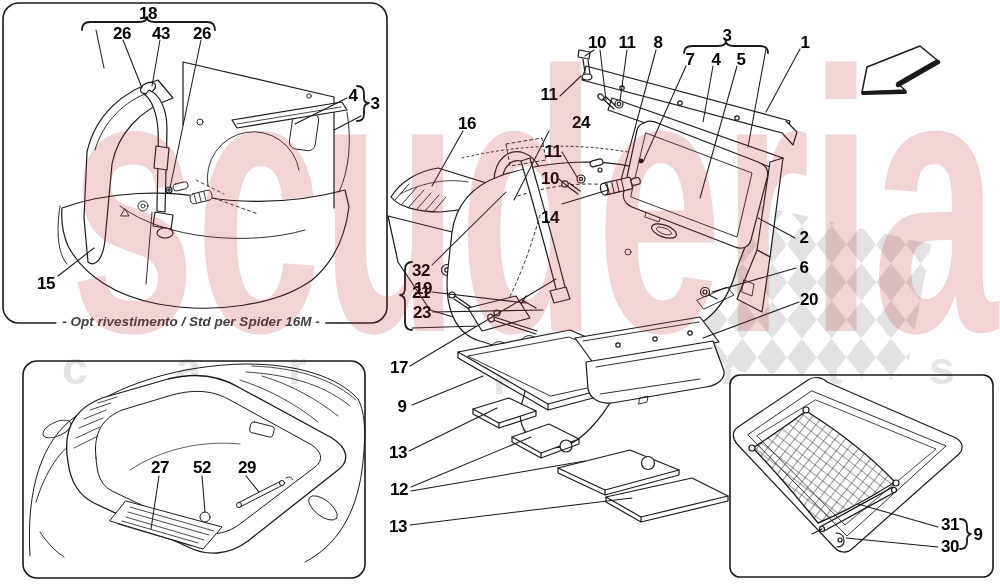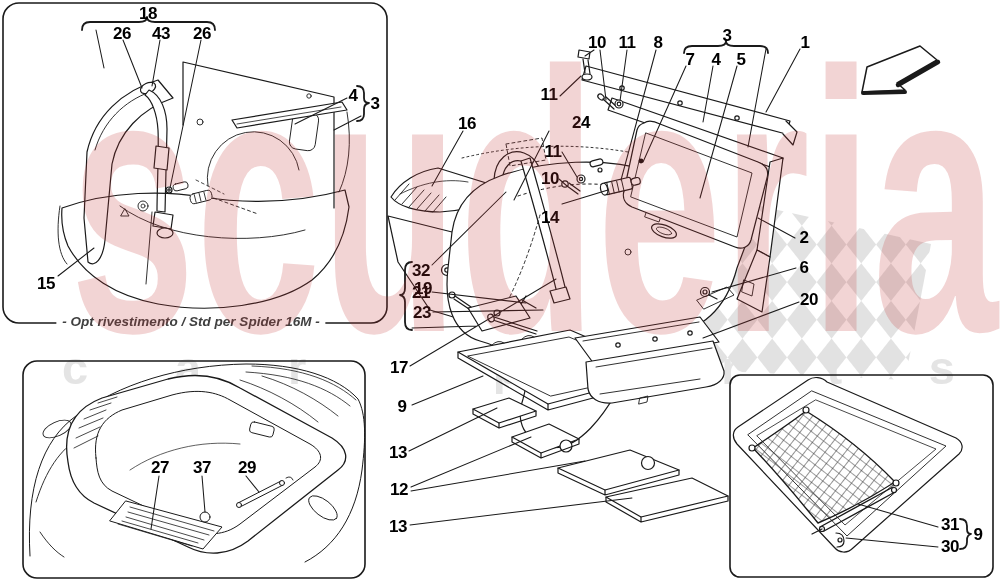--- a/index.html
+++ b/index.html
@@ -274,21 +274,21 @@
       <span class="callout" style="left: 396px; top: 288px; margin-left: 27px;">19</span>
       <span class="callout" style="left: 399px; top: 367px;">17</span>
       <span class="callout" style="left: 402px; top: 406px;">9</span>
       <span class="callout" style="left: 398px; top: 452px;">13</span>
       <span class="callout" style="left: 399px; top: 489px;">12</span>
       <span class="callout" style="left: 398px; top: 526px;">13</span>
       <span class="callout" style="left: 550px; top: 205px; margin-top: 12px;">14</span>
       <span class="callout" style="left: 553px; top: 151px;">11</span>
       <span class="callout" style="left: 550px; top: 178px;">10</span>
       <span class="callout" style="left: 160px; top: 467px;">27</span>
-      <span class="callout" style="left: 202px; top: 467px;">37</span>
+      <span class="callout" style="left: 202px; top: 467px;">52</span>
       <span class="callout" style="left: 247px; top: 467px;">29</span>
       <span class="callout" style="left: 950px; top: 524px;">31</span>
       <span class="callout" style="left: 950px; top: 546px;">30</span>
       <span class="callout" style="left: 978px; top: 534px;">9</span>
     </div>
 
 <div class="caption" id="caption-it">- Opt rivestimento / Std per Spider 16M -</div>
 
 <svg id="brand" width="1000" height="586" viewBox="0 0 1000 586">
   <text x="70" y="331" font-size="372" font-weight="bold" textLength="928" lengthAdjust="spacingAndGlyphs" fill="#c23232" fill-opacity="0.21">scuderia</text>

